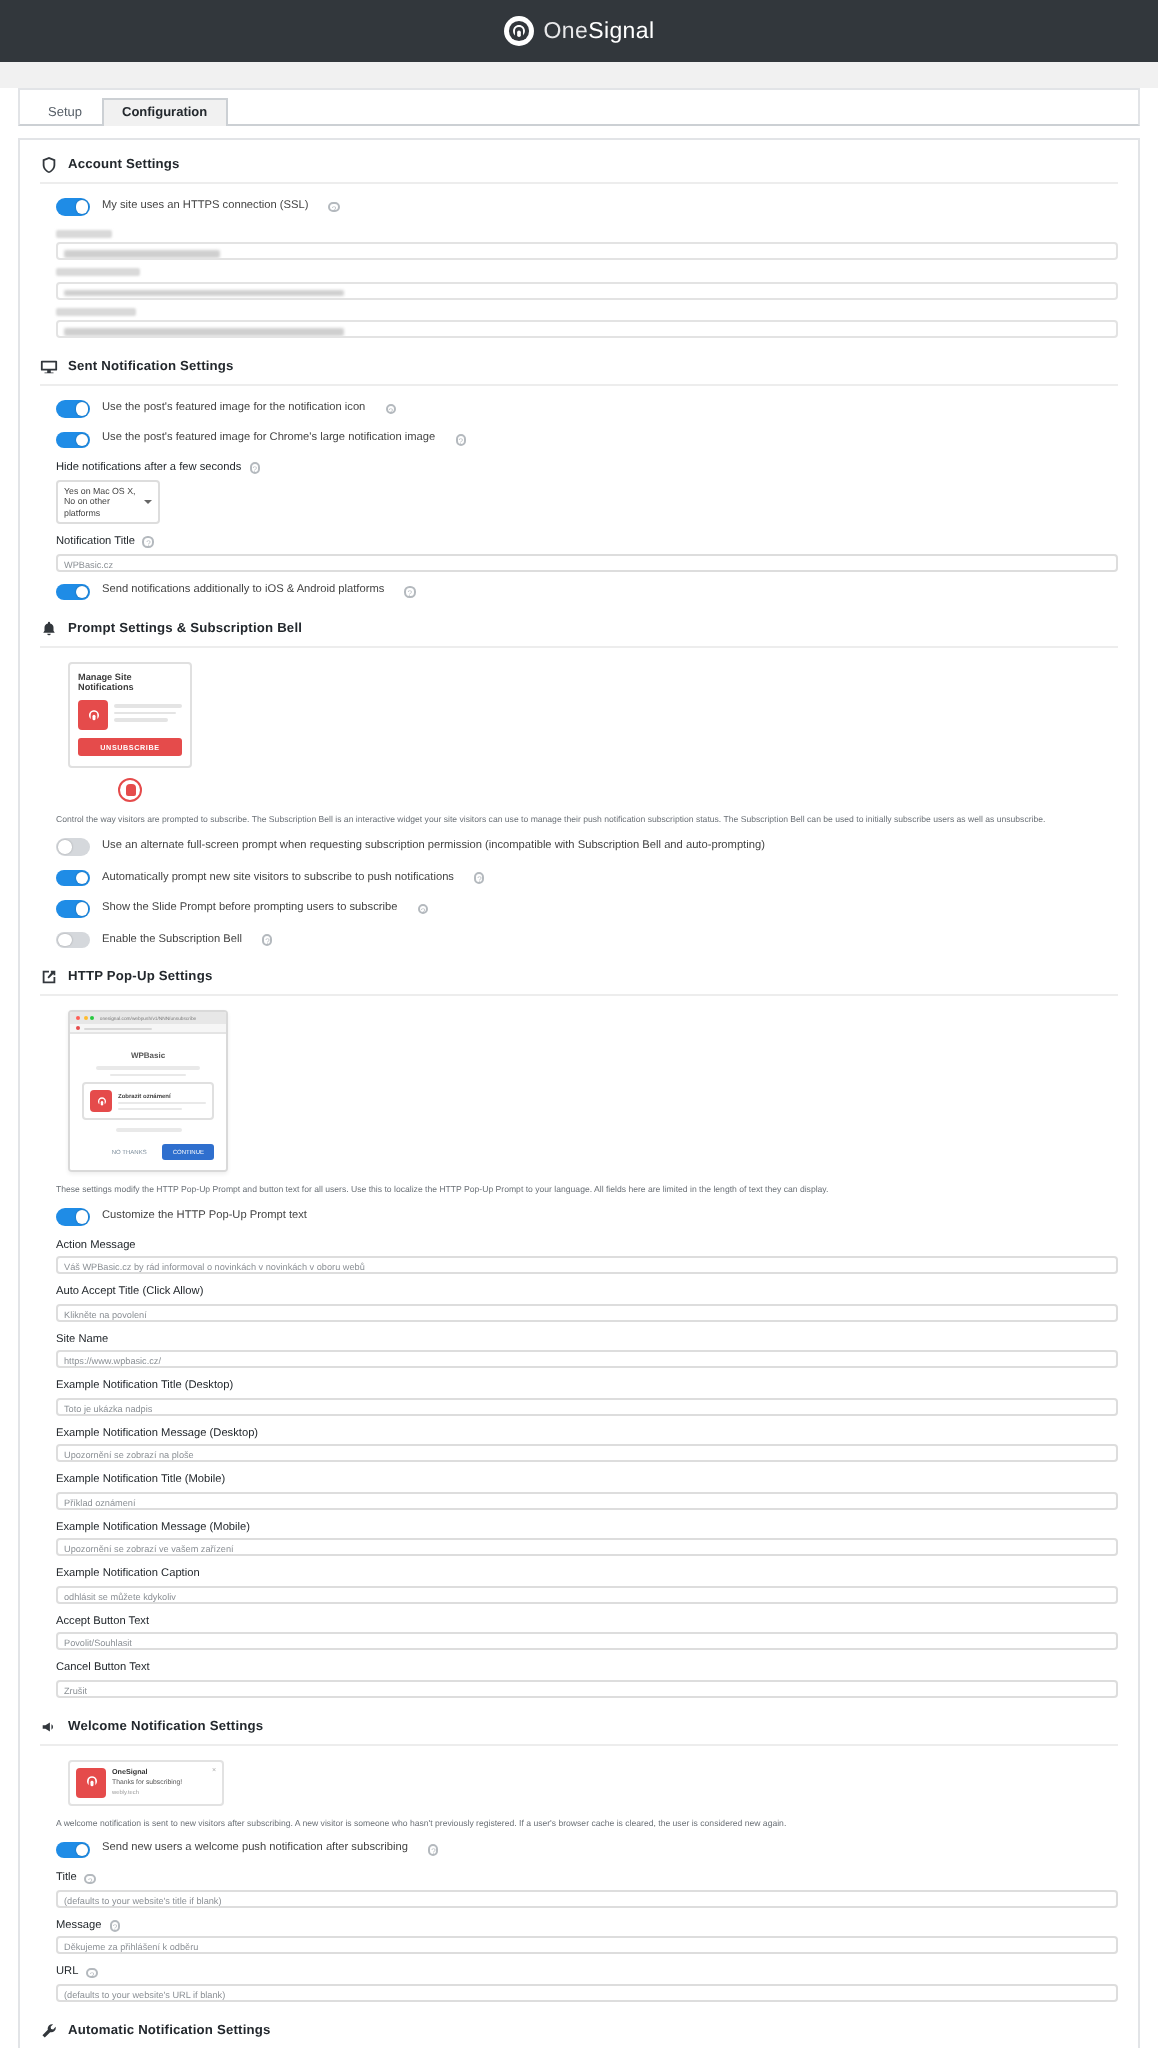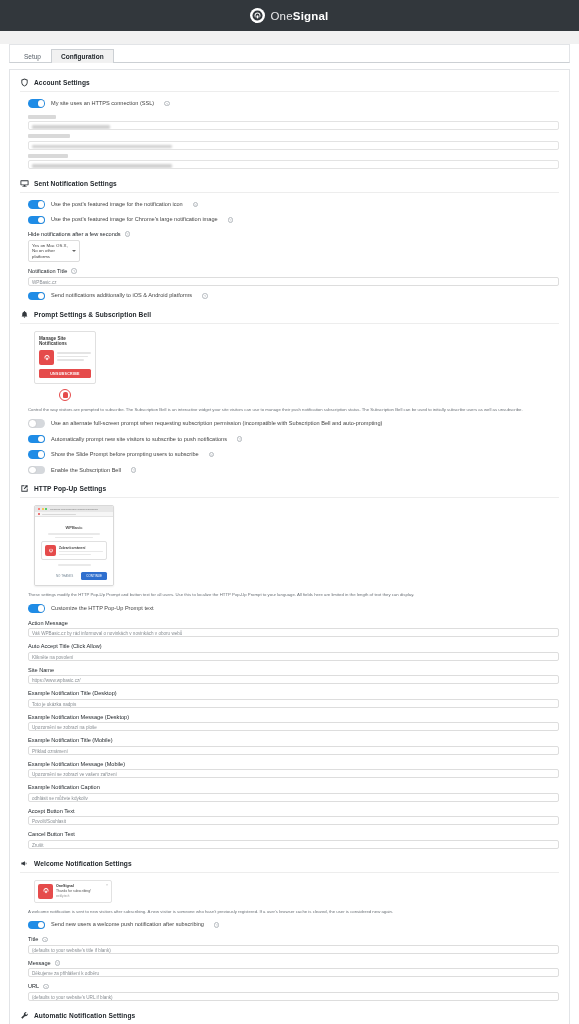--- a/index.html
+++ b/index.html
@@ -21,21 +21,21 @@
     align-items: center;
     justify-content: center;
   }
   .brandbar-inner { display: flex; align-items: center; gap: 5px; }
   .brand-logo {
     width: 15px; height: 15px; border-radius: 50%;
     background: #fff; display: flex; align-items: center; justify-content: center;
   }
   .brand-logo svg { display:block; }
   .brand-text { font-size: 11.5px; color: #e8e8ea; letter-spacing: .2px; }
-  .brand-text b { color: #fff; font-weight: 700; }
+  .brand-text b { color: #fff; font-weight: 400; }
 
   
   .page { background: #ffffff; min-height: 960px; padding: 0 9px; }
 
   
   .tabs {
     margin-top: 13px;
     border-bottom: 1px solid #ccd0d4;
     display: flex;
     align-items: flex-end;

